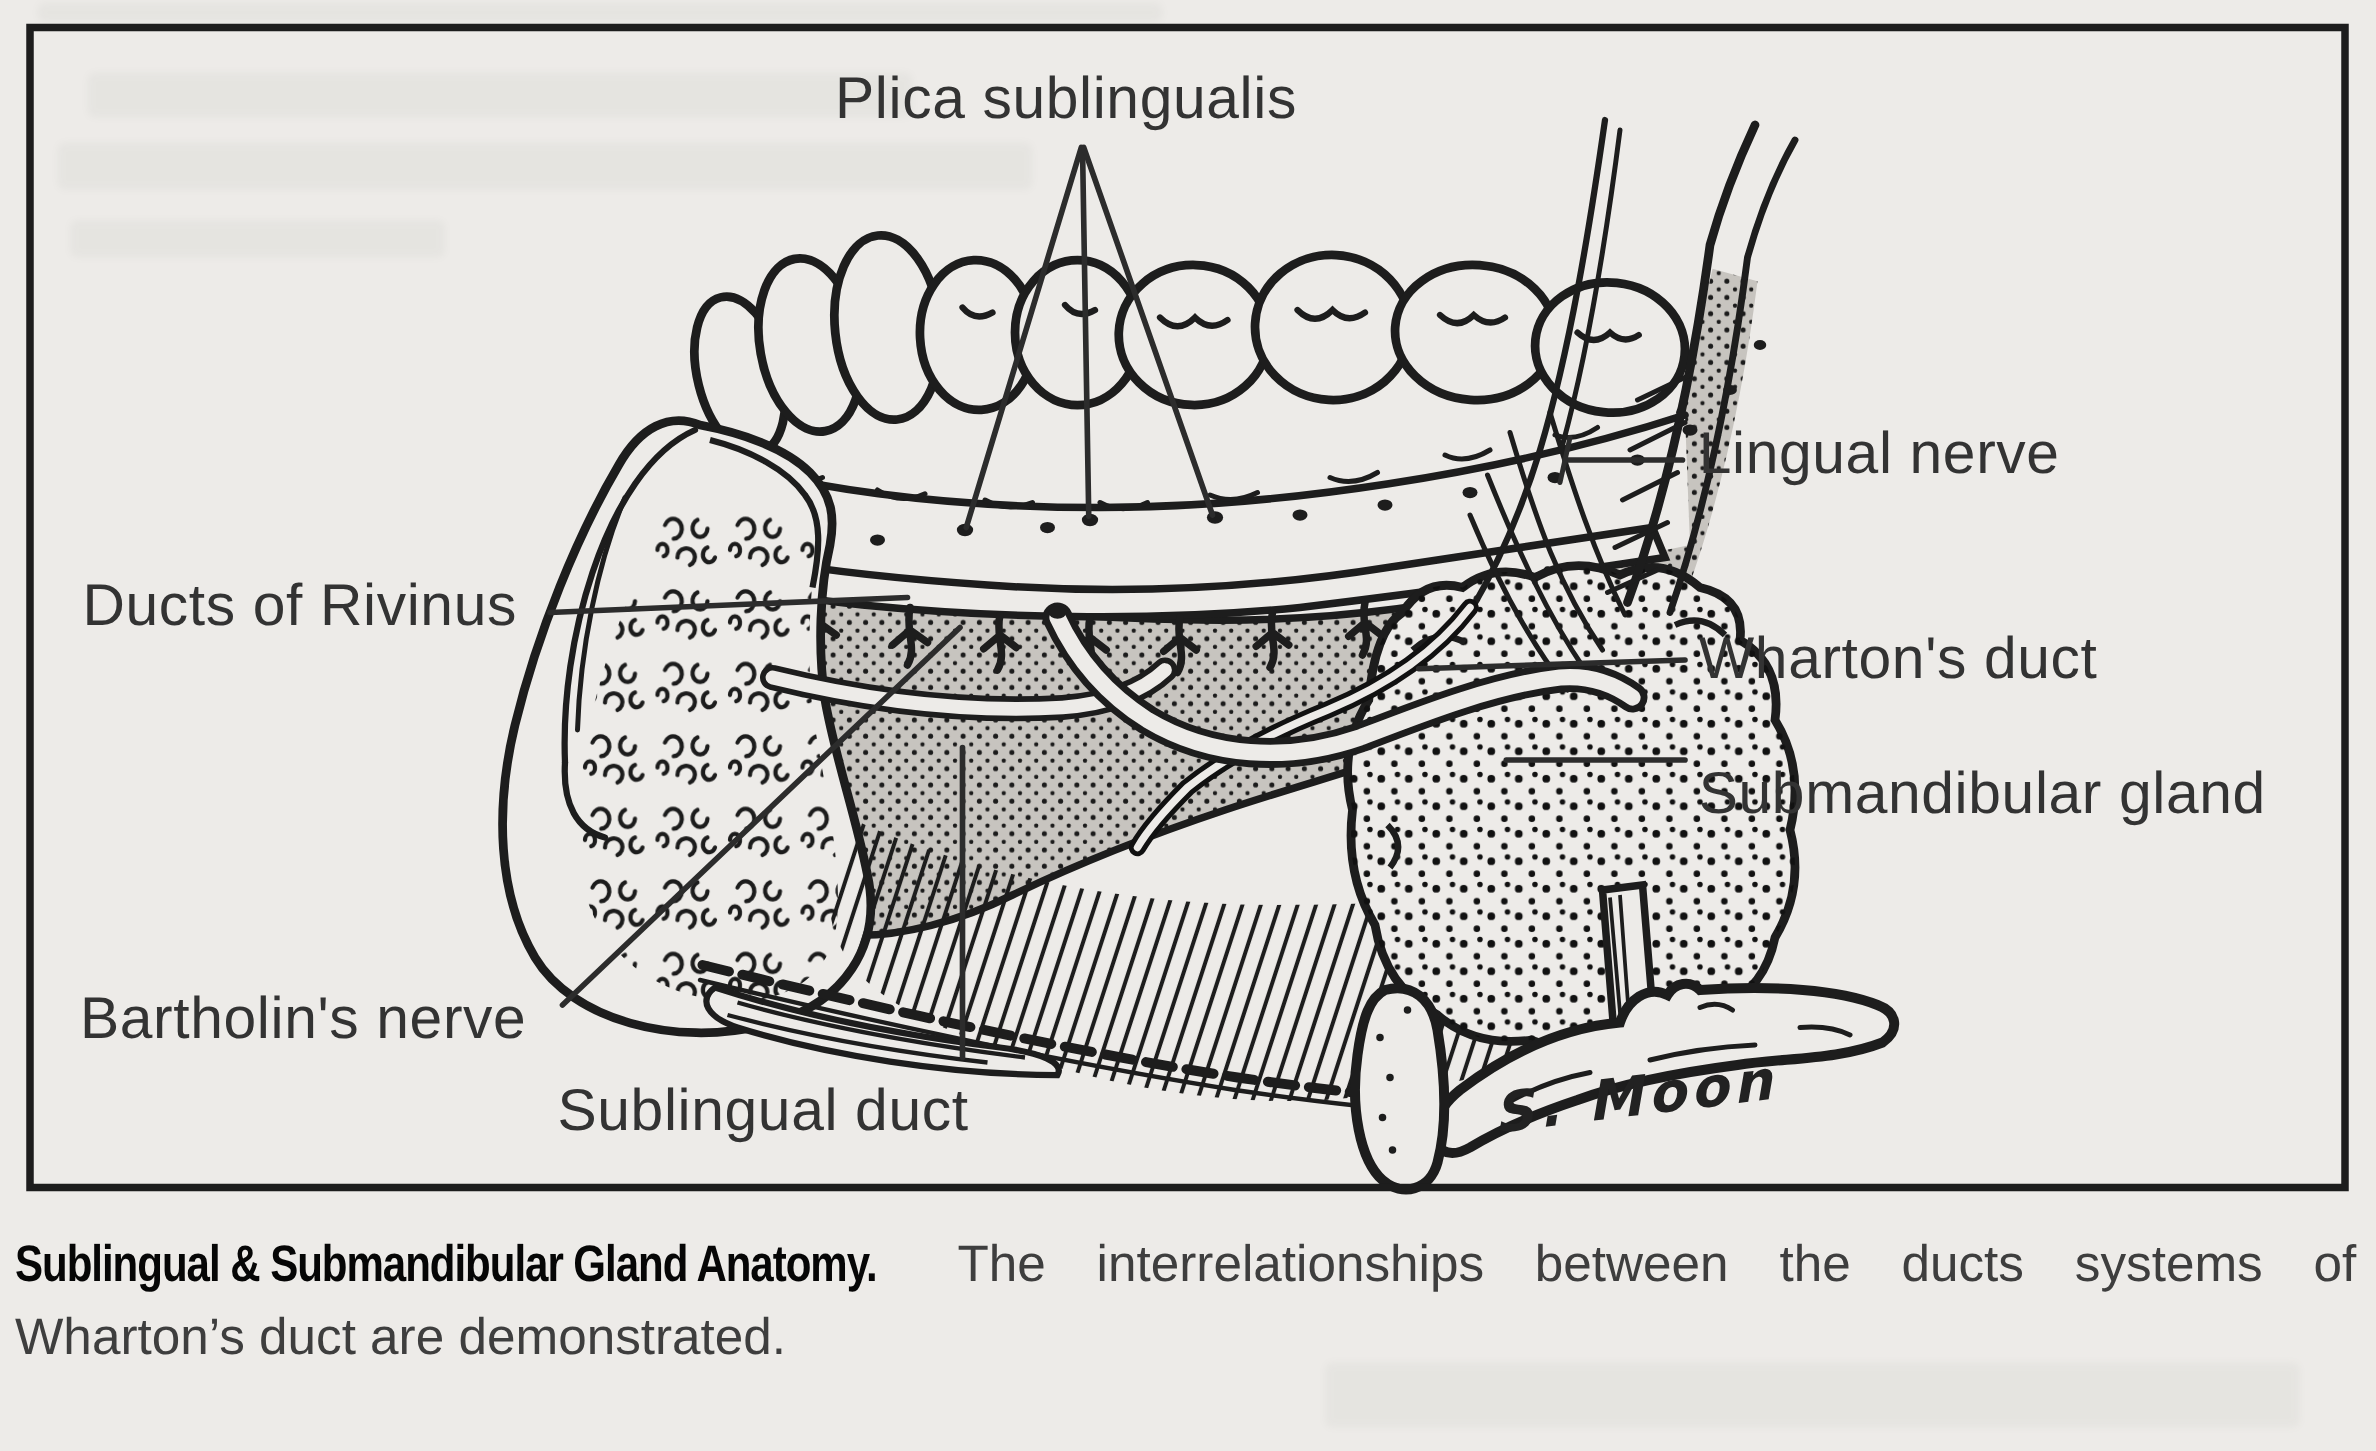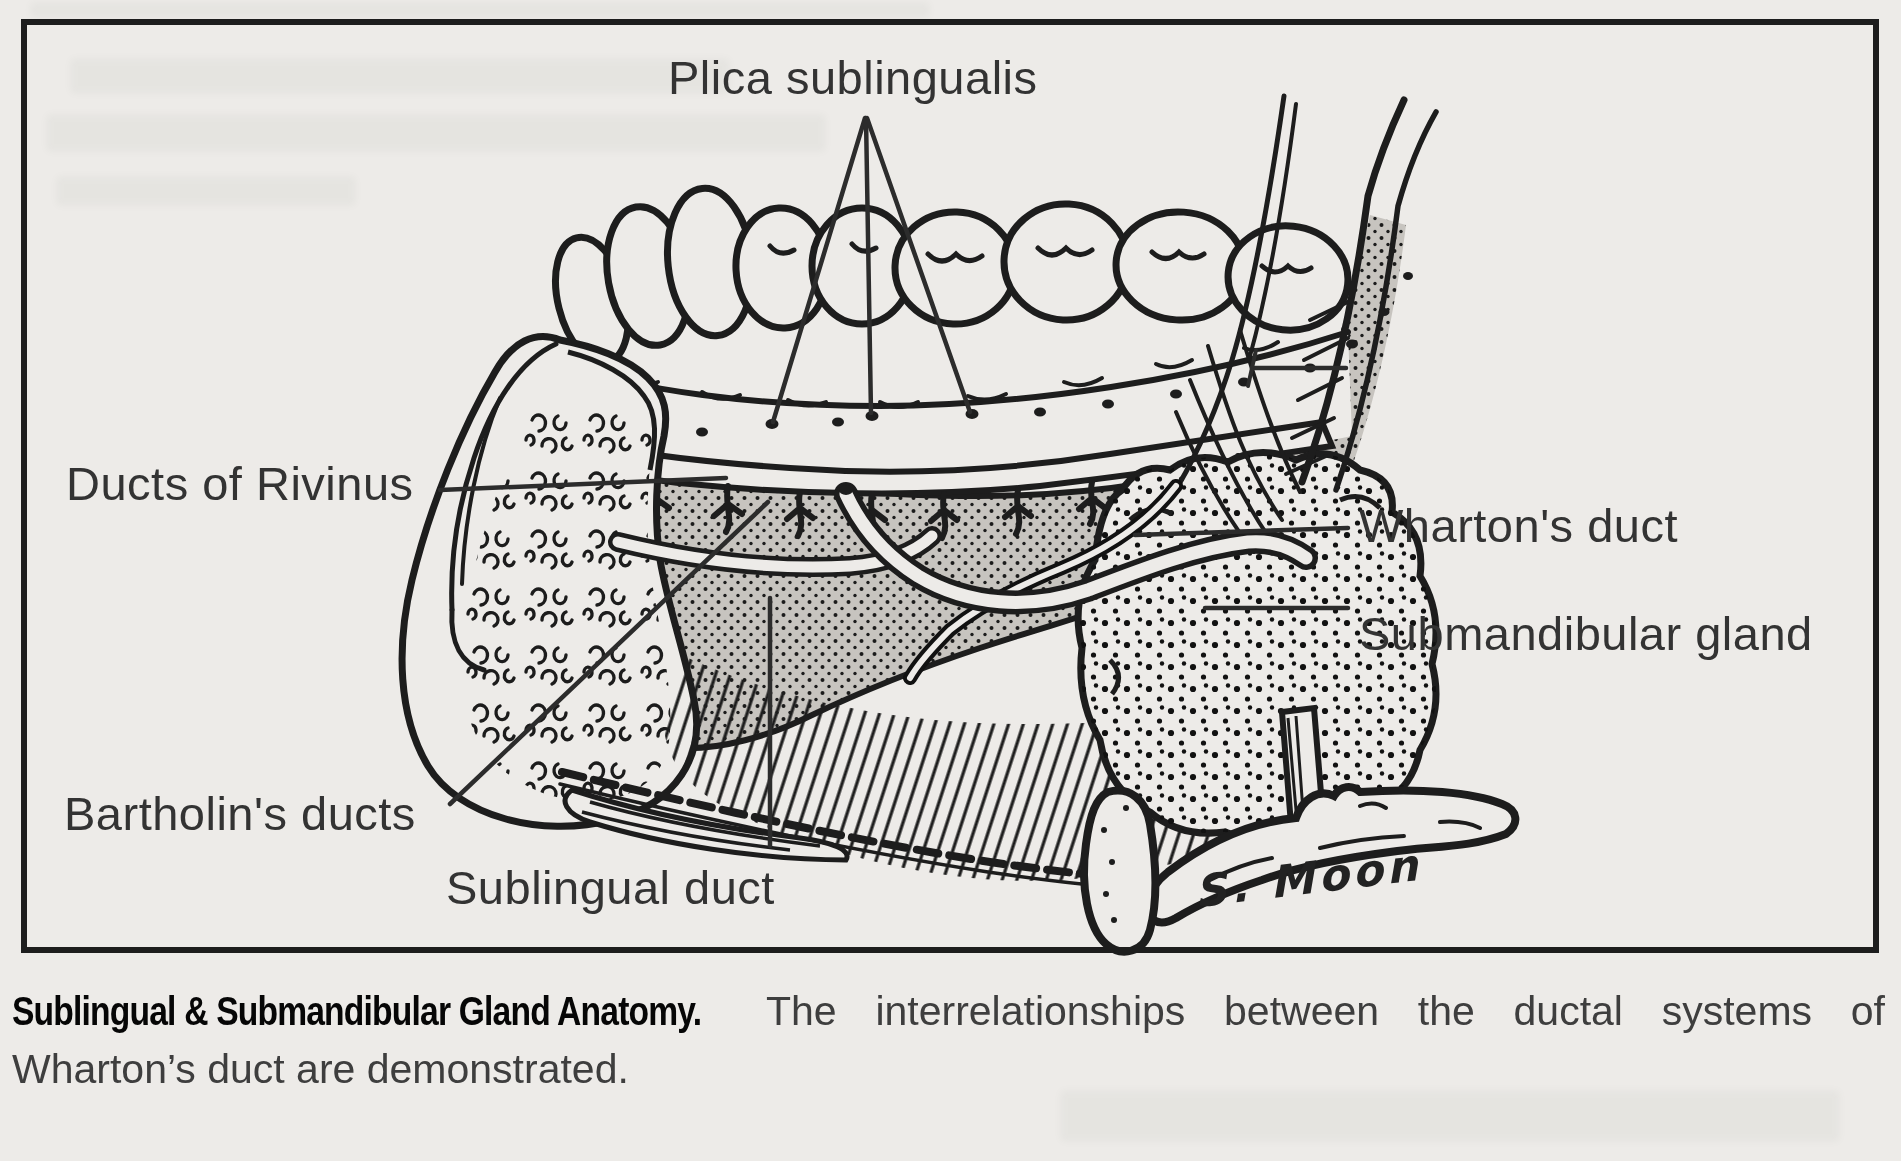--- a/index.html
+++ b/index.html
@@ -274,33 +274,34 @@
       <line x1="1135" y1="535" x2="1348" y2="528"></line>
 
       <line x1="1205" y1="608" x2="1348" y2="608"></line>
     </g>
 
     <rect x="24" y="22" width="1852" height="928" fill="none" stroke="#1d1d1d" stroke-width="6"></rect>
   </svg>
 
   <div class="diagram-label" style="left:668px;top:52px;">Plica sublingualis</div>
 
+  <div class="diagram-label" style="left:1359px;top:336px;">Lingual nerve</div>
 
   <div class="diagram-label" style="left:1359px;top:500px;">Wharton's duct</div>
 
   <div class="diagram-label" style="left:1359px;top:608px;">Submandibular gland</div>
 
   <div class="diagram-label" style="left:66px;top:458px;text-align:right;">Ducts of Rivinus</div>
 
-  <div class="diagram-label" style="left:64px;top:788px;">Bartholin's ducts</div>
+  <div class="diagram-label" style="left:64px;top:788px;">Bartholin's nerve</div>
 
   <div class="diagram-label" style="left:446px;top:862px;">Sublingual duct</div>
 
   <div class="signature">S. Moon</div>
 
   <div class="caption">
     <div class="cap-line">
-      <span class="cap-bold-outer"><span class="cap-bold-inner">Sublingual &amp; Submandibular Gland Anatomy.</span></span><span class="cap-rest">The interrelationships between the ductal systems of</span>
+      <span class="cap-bold-outer"><span class="cap-bold-inner">Sublingual &amp; Submandibular Gland Anatomy.</span></span><span class="cap-rest">The interrelationships between the ducts systems of</span>
     </div>
     <div class="cap-line last">Wharton’s duct are demonstrated.</div>
   </div>
 
 </div>
 
 </body></html>

